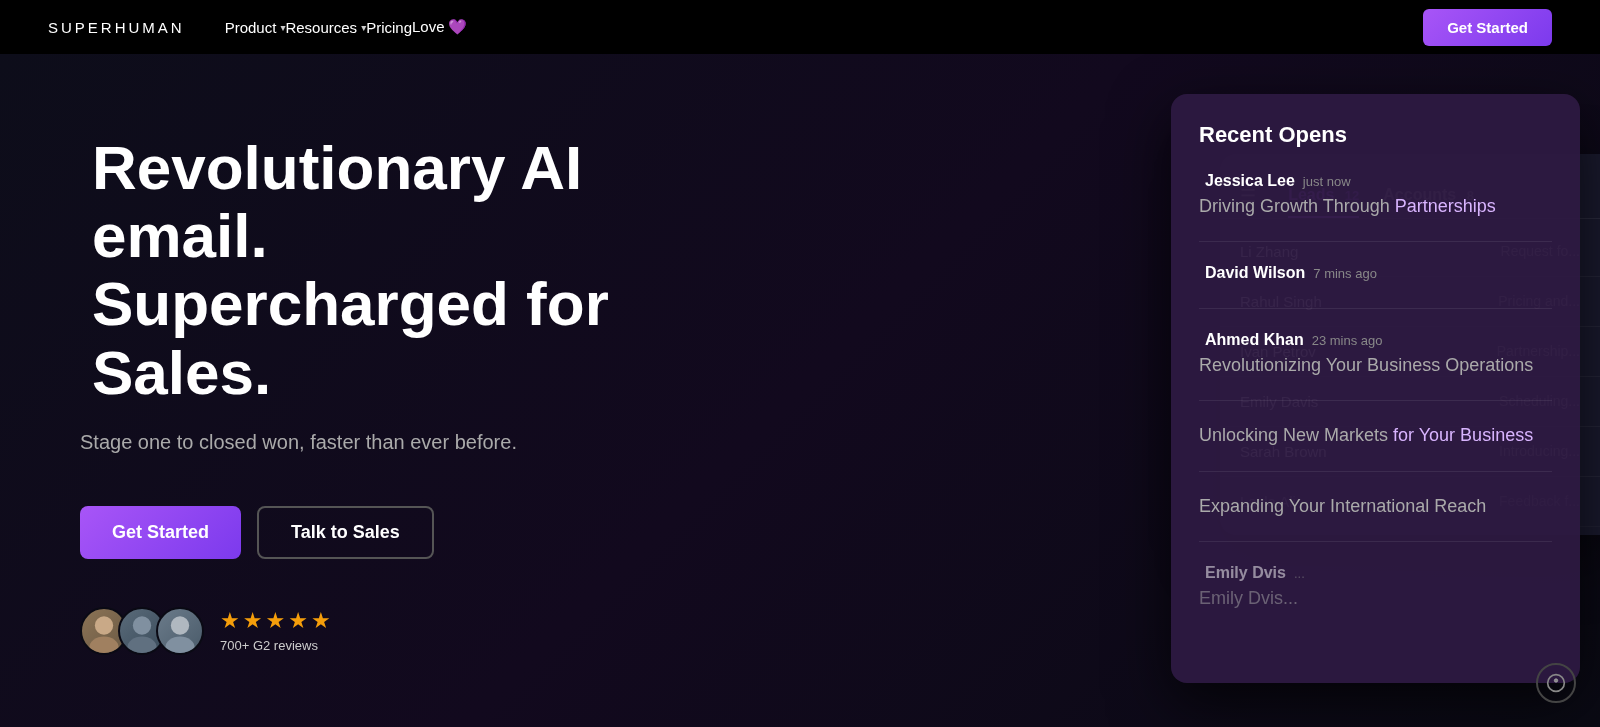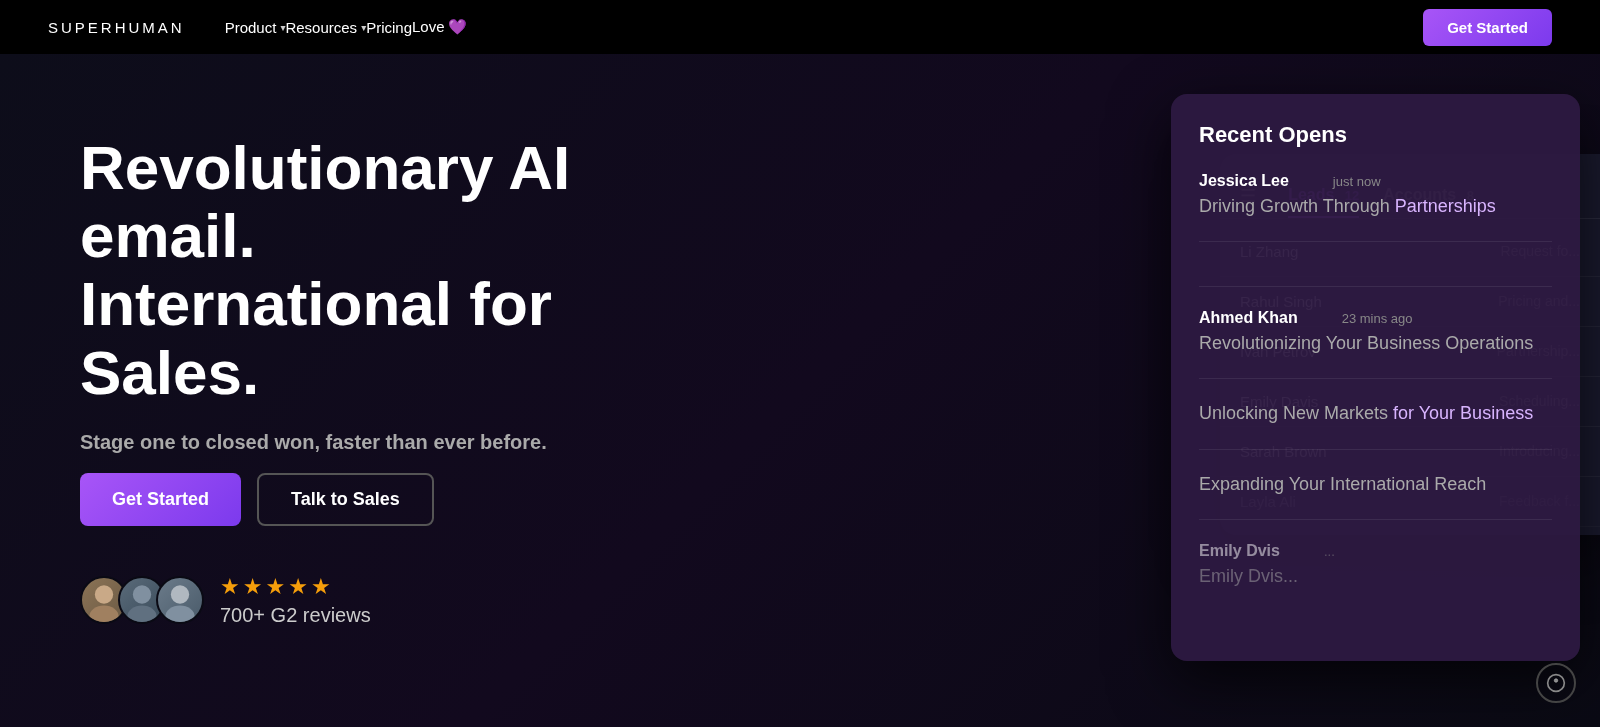--- a/index.html
+++ b/index.html
@@ -87,27 +87,28 @@
       position: relative;
       z-index: 2;
     }
 
     .hero-title {
       font-size: 62px;
       font-weight: 800;
       line-height: 1.1;
       margin-bottom: 24px;
       color: #fff;
+      margin-left: 12px;
     }
 
     .hero-subtitle {
       font-size: 20px;
       color: #aaa;
-      margin-bottom: 19px;
-      font-weight: 700;
+      margin-bottom: 52px;
+      font-weight: 400;
     }
 
     .hero-buttons {
       display: flex;
       gap: 16px;
       margin-bottom: 48px;
     }
 
     .btn-get-started-hero {
       background: linear-gradient(135deg, #a855f7, #7c3aed);
@@ -175,21 +176,21 @@
     }
 
     .star {
       color: #f59e0b;
       font-size: 22px;
     }
 
     .star.half { color: #f59e0b; }
 
     .review-count {
-      font-size: 20px;
+      font-size: 13px;
       color: #ccc;
     }
 
     
     .ui-mockup {
       position: absolute;
       right: 0;
       top: 40px;
       display: flex;
       gap: 0;
@@ -292,27 +293,27 @@
       display: flex;
       align-items: baseline;
       gap: 8px;
       margin-bottom: 4px;
     }
 
     .recent-name {
       font-size: 16px;
       font-weight: 700;
       color: #fff;
+      margin-left: 6px;
     }
 
     .recent-time {
       font-size: 13px;
       color: #888;
       font-weight: 400;
-      margin-left: 36px;
     }
 
     .recent-subject {
       font-size: 18px;
       color: #aaa;
       line-height: 1.4;
     }
 
     .recent-subject .highlight {
       color: #d8b4fe;
@@ -373,21 +374,21 @@
       </li>
     </ul>
   </div>
   <button class="btn-get-started-nav">Get Started</button>
 </nav>
 
 <section class="hero">
   <div class="hero-content">
     <h1 class="hero-title">
       <span>Revolutionary AI email.</span><br>
-      <span>International for Sales.</span>
+      <span>Supercharged for Sales.</span>
     </h1>
     <p class="hero-subtitle">Stage one to closed won, faster than ever before.</p>
 
     <div class="hero-buttons">
       <button class="btn-get-started-hero">Get Started</button>
       <button class="btn-talk-sales">Talk to Sales</button>
     </div>
 
     <div class="social-proof">
       <div class="avatars">
@@ -471,20 +472,24 @@
       <div class="recent-opens-list">
 
       <div class="recent-item">
       <div class="recent-item-header">
         <span class="recent-name">Jessica Lee</span>
         <span class="recent-time">just now</span>
       </div>
       <div class="recent-subject">Driving Growth Through <span class="highlight">Partnerships</span></div>
     </div>
           <div class="recent-item">
+      <div class="recent-item-header">
+        <span class="recent-name">David Wilson</span>
+        <span class="recent-time">7 mins ago</span>
+      </div>
     </div>
           <div class="recent-item">
       <div class="recent-item-header">
         <span class="recent-name">Ahmed Khan</span>
         <span class="recent-time">23 mins ago</span>
       </div>
       <div class="recent-subject">Revolutionizing Your Business Operations</div>
     </div>
           <div class="recent-item">
       <div class="recent-subject">Unlocking New Markets <span class="highlight">for Your Business</span></div>

